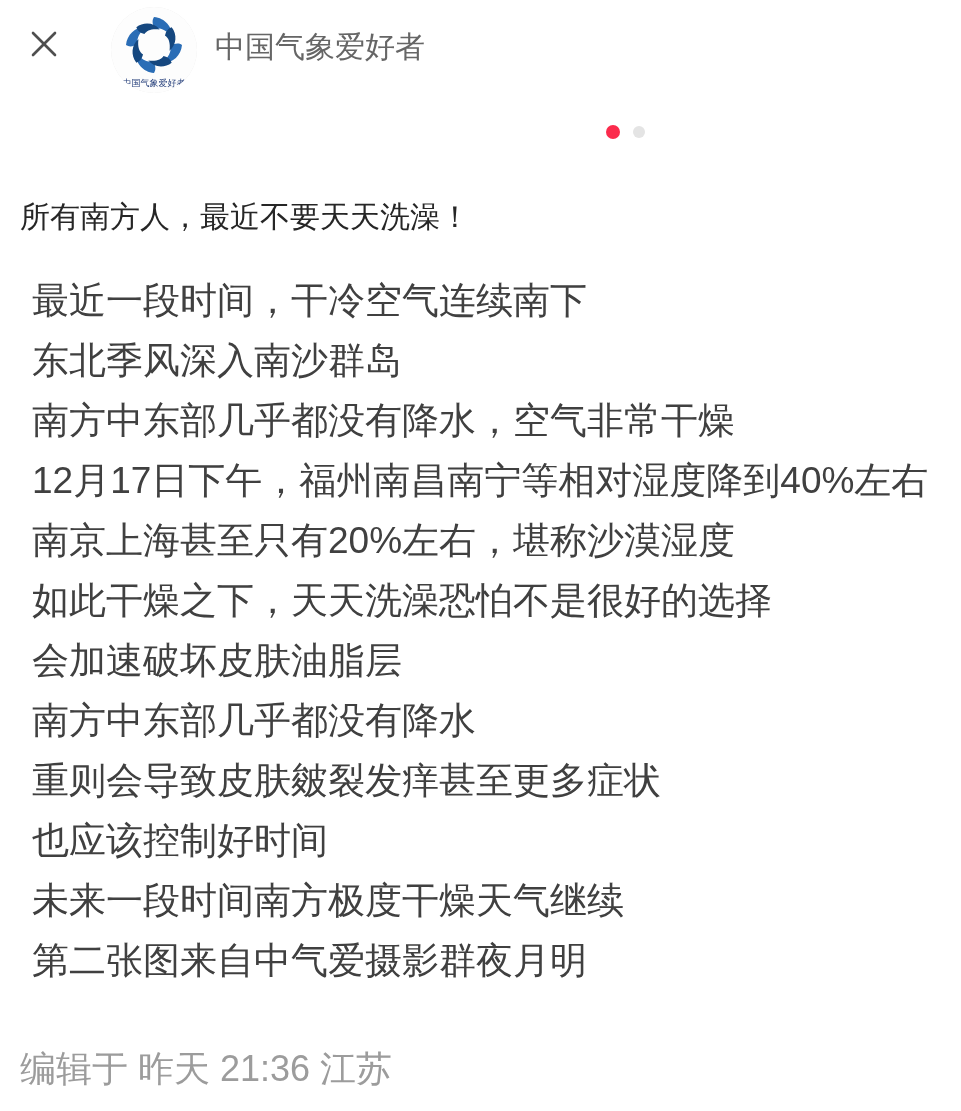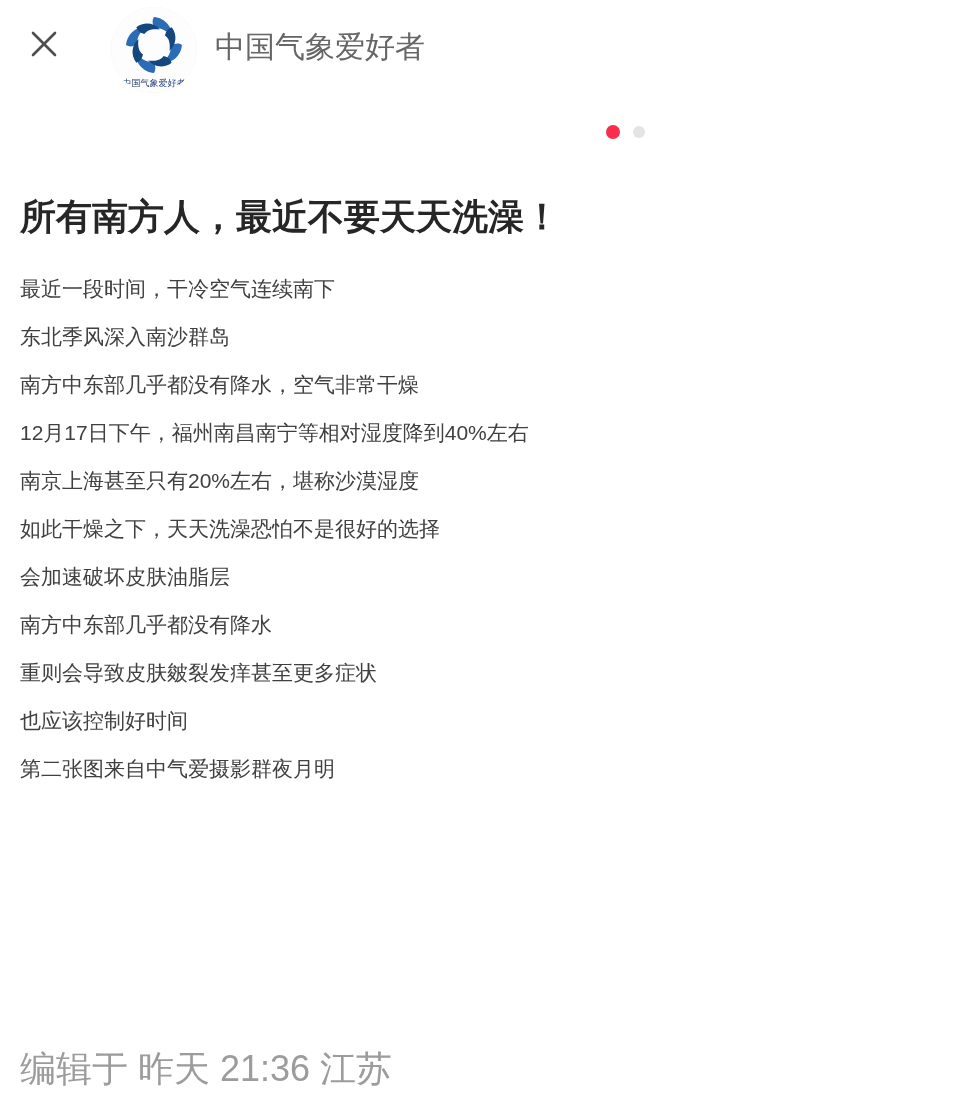--- a/index.html
+++ b/index.html
@@ -65,35 +65,35 @@
   .dot { border-radius: 50%; cursor: pointer; }
   .dot.active { width: 14px; height: 14px; }
   .dot.inactive { width: 12px; height: 12px; }
 
   
   .post-title {
     position: absolute;
     left: 20px;
     top: 196px;
     margin: 0;
-    font-size: 36px;
+    font-size: 30px;
     line-height: 42px;
-    font-weight: 700;
+    font-weight: 400;
     color: #262626;
     white-space: nowrap;
   }
   .post-body {
     position: absolute;
     left: 20px;
     top: 265px;
     right: 10px;
   }
   .post-body p {
-    margin: 0;
-    font-size: 21px;
+    margin: 12px;
+    font-size: 37px;
     line-height: 48px;
     color: #404040;
     white-space: nowrap;
   }
   .post-meta {
     position: absolute;
     left: 20px;
     top: 1051px;
     font-size: 36px;
     line-height: 36px;
@@ -145,16 +145,17 @@
   <p>最近一段时间，干冷空气连续南下</p>
   <p>东北季风深入南沙群岛</p>
   <p>南方中东部几乎都没有降水，空气非常干燥</p>
   <p>12月17日下午，福州南昌南宁等相对湿度降到40%左右</p>
   <p>南京上海甚至只有20%左右，堪称沙漠湿度</p>
   <p>如此干燥之下，天天洗澡恐怕不是很好的选择</p>
   <p>会加速破坏皮肤油脂层</p>
   <p>南方中东部几乎都没有降水</p>
   <p>重则会导致皮肤皴裂发痒甚至更多症状</p>
   <p>也应该控制好时间</p>
+  <p>未来一段时间南方极度干燥天气继续</p>
   <p>第二张图来自中气爱摄影群夜月明</p>
 </div>
 
 <div class="post-meta">编辑于 昨天 21:36 江苏</div>
 
 </body></html>

